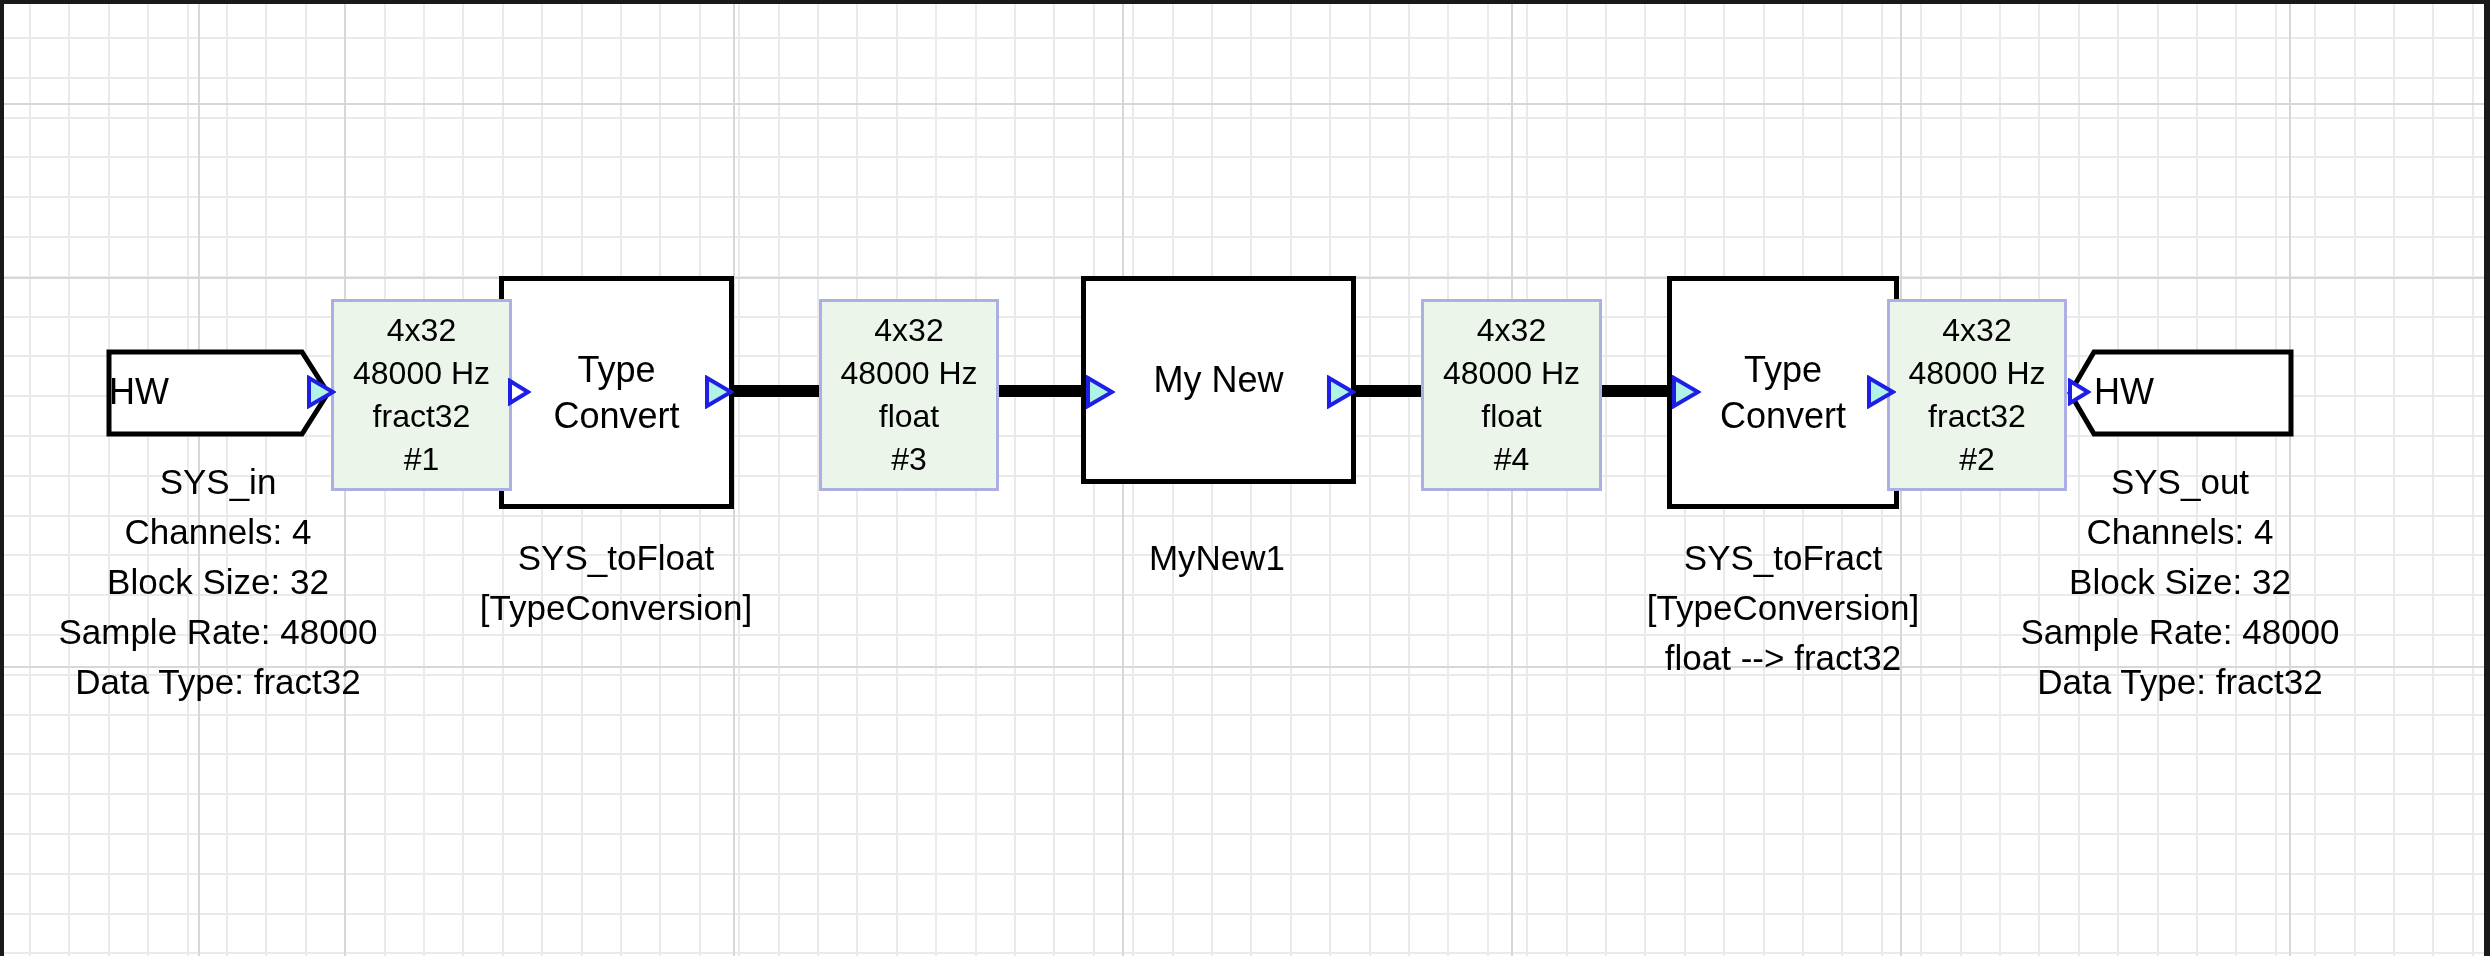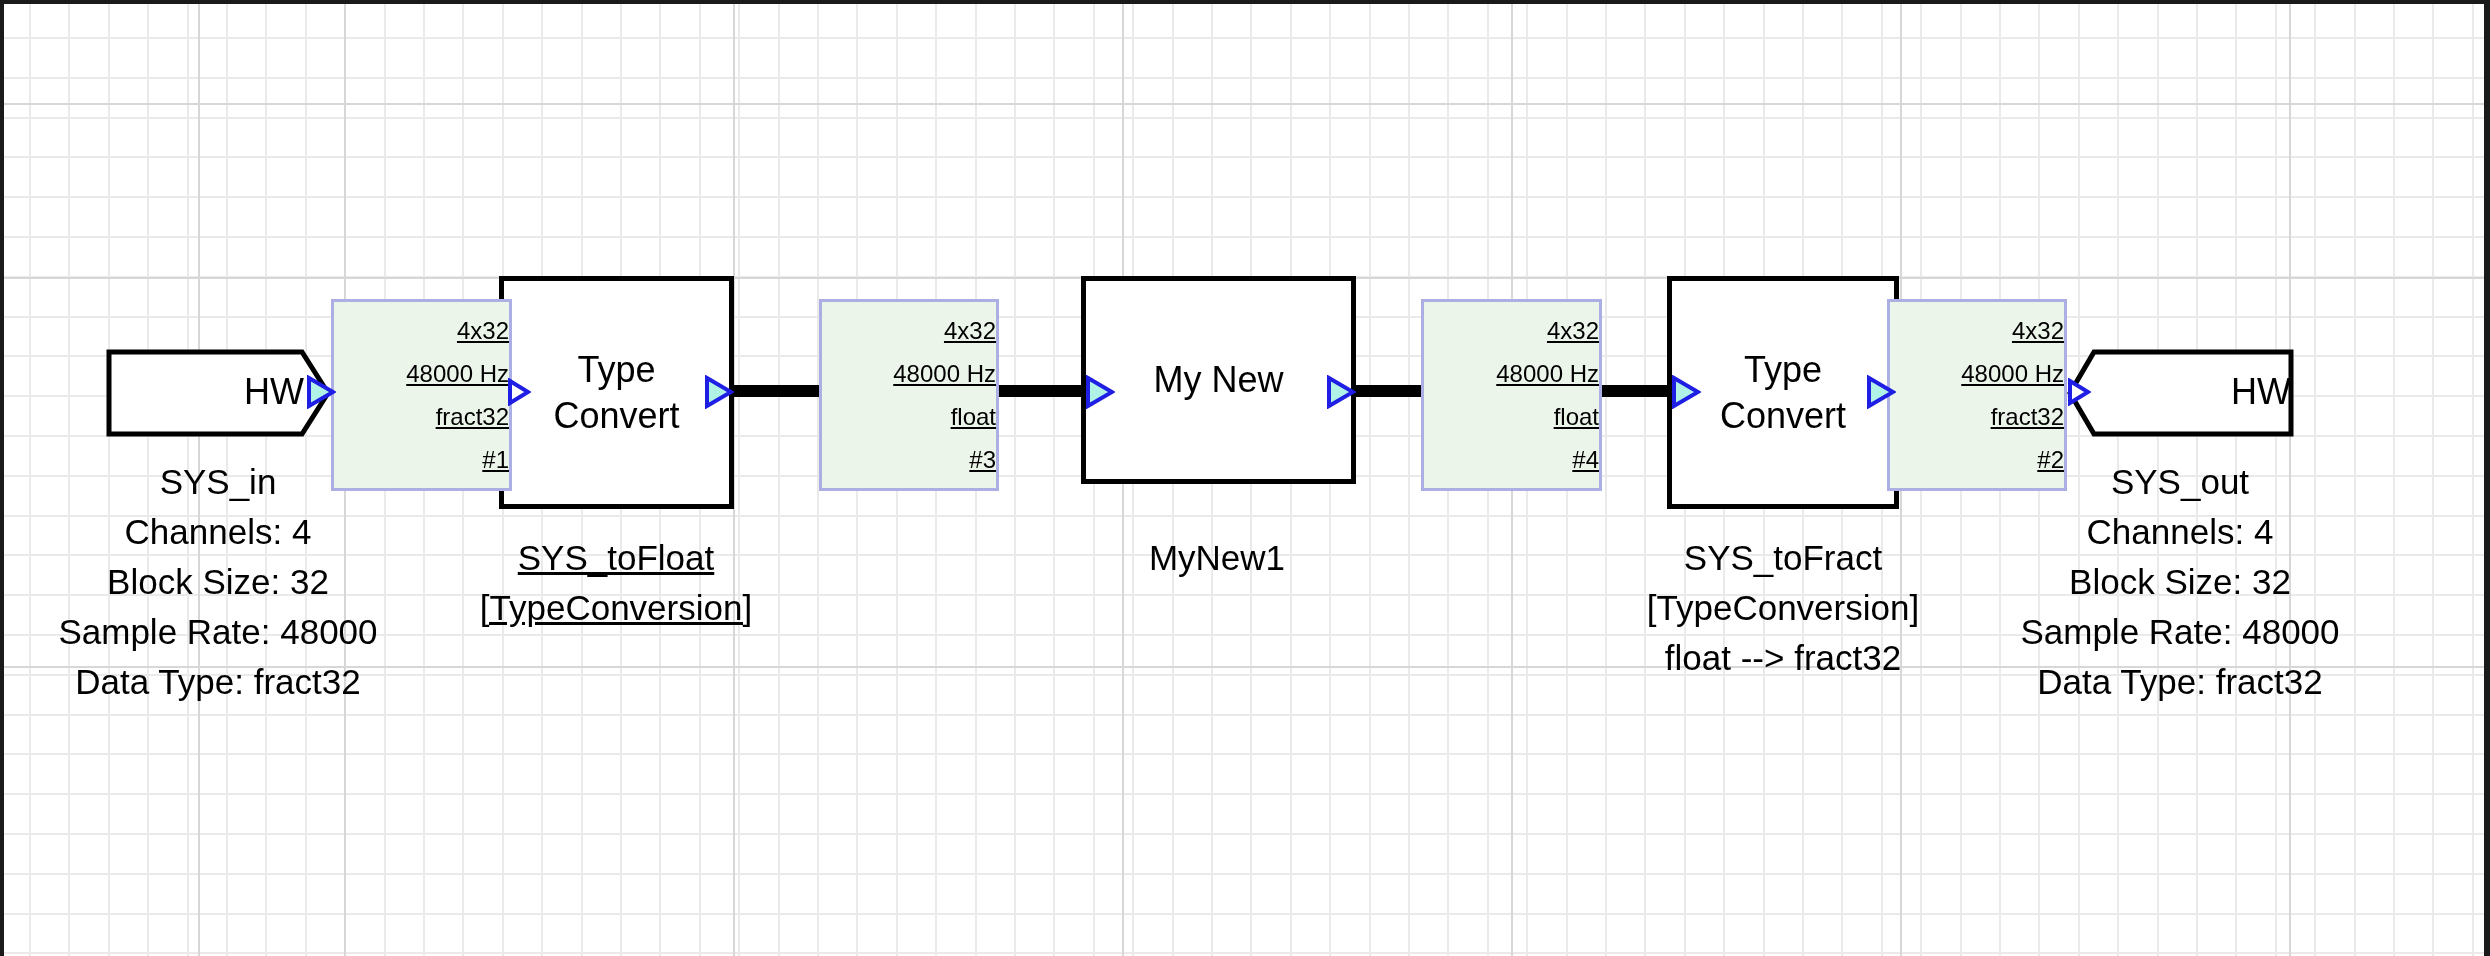--- a/index.html
+++ b/index.html
@@ -22,34 +22,34 @@
       repeating-linear-gradient(90deg,  var(--grid-minor) 0 2px, transparent 2px 39.4px),
       repeating-linear-gradient(180deg, var(--grid-minor) 0 2px, transparent 2px 39.8px);
     background-position: 340px 0, 0 273px, 25px 0, 0 33px;
     font-family:"Liberation Sans", sans-serif;
     color:var(--text);
   }
   svg.hw-shape{position:absolute;}
   svg.hw-shape polygon{fill:var(--block-fill); stroke:var(--block-border); stroke-width:5;}
   .hw-title{
     position:absolute; height:44px; line-height:44px; font-size:36px;
-    text-align:right; white-space:nowrap;
+    text-align:left; white-space:nowrap;
   }
   .block{
     position:absolute; box-sizing:border-box; background:var(--block-fill);
     border:5px solid var(--block-border);
     display:flex; align-items:center; justify-content:center;
   }
   .block-title{font-size:36px; line-height:46px; text-align:center; white-space:nowrap;}
   .wire{position:absolute; height:12px; background:var(--wire);}
   .wirebox{
     position:absolute; box-sizing:border-box;
     background:var(--wirebox-fill); border:3px solid var(--wirebox-border);
-    display:flex; flex-direction:column; align-items:flex-end; justify-content:center;
-    font-size:24px; line-height:43px; text-align:center; white-space:nowrap;text-decoration:underline;
+    display:flex; flex-direction:column; align-items:center; justify-content:center;
+    font-size:32px; line-height:43px; text-align:center; white-space:nowrap;
   }
   .node-label{
     position:absolute; text-align:center; font-size:35px; line-height:50px; white-space:nowrap;margin-top:16px;
   }
   svg.pin{position:absolute;}
   svg.pin polygon{fill:var(--pin-fill); stroke:var(--pin-stroke); stroke-width:4; stroke-linejoin:miter;}
   svg.pin.hollow polygon{fill:#ffffff; stroke-width:4;}
 </style>
 </head>
 <body>
@@ -140,21 +140,21 @@
   </svg>
 
   <div class="node-label" style="left:4px; top:437px; width:420px;">
     <div>SYS_in</div>
     <div>Channels: 4</div>
     <div>Block Size: 32</div>
     <div>Sample Rate: 48000</div>
     <div>Data Type: fract32</div>
   </div>
 
-  <div class="node-label" style="left:402px; top:513px; width:420px;text-decoration:underline;">
+  <div class="node-label" style="left:402px; top:513px; width:420px;">
     <div>SYS_toFloat</div>
     <div>[TypeConversion]</div>
   </div>
 
   <div class="node-label" style="left:1003px; top:513px; width:420px;">
     <div>MyNew1</div>
   </div>
 
   <div class="node-label" style="left:1569px; top:513px; width:420px;">
     <div>SYS_toFract</div>

